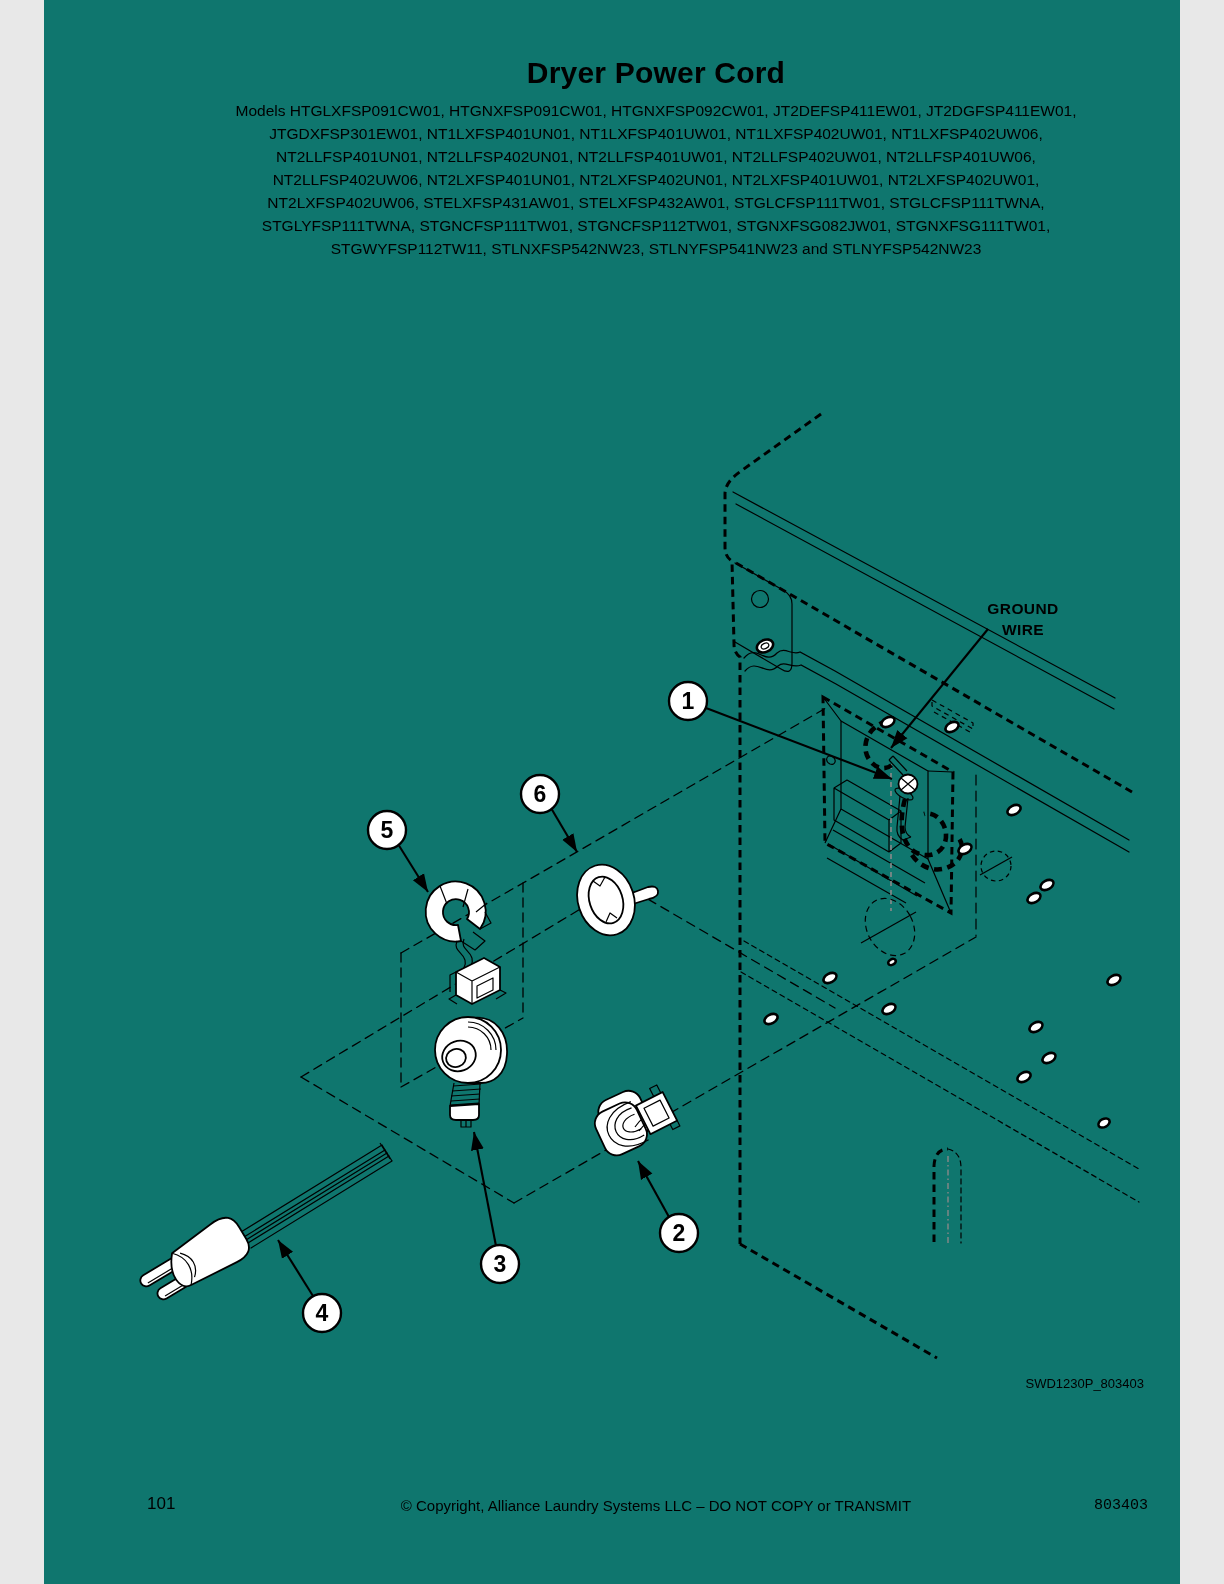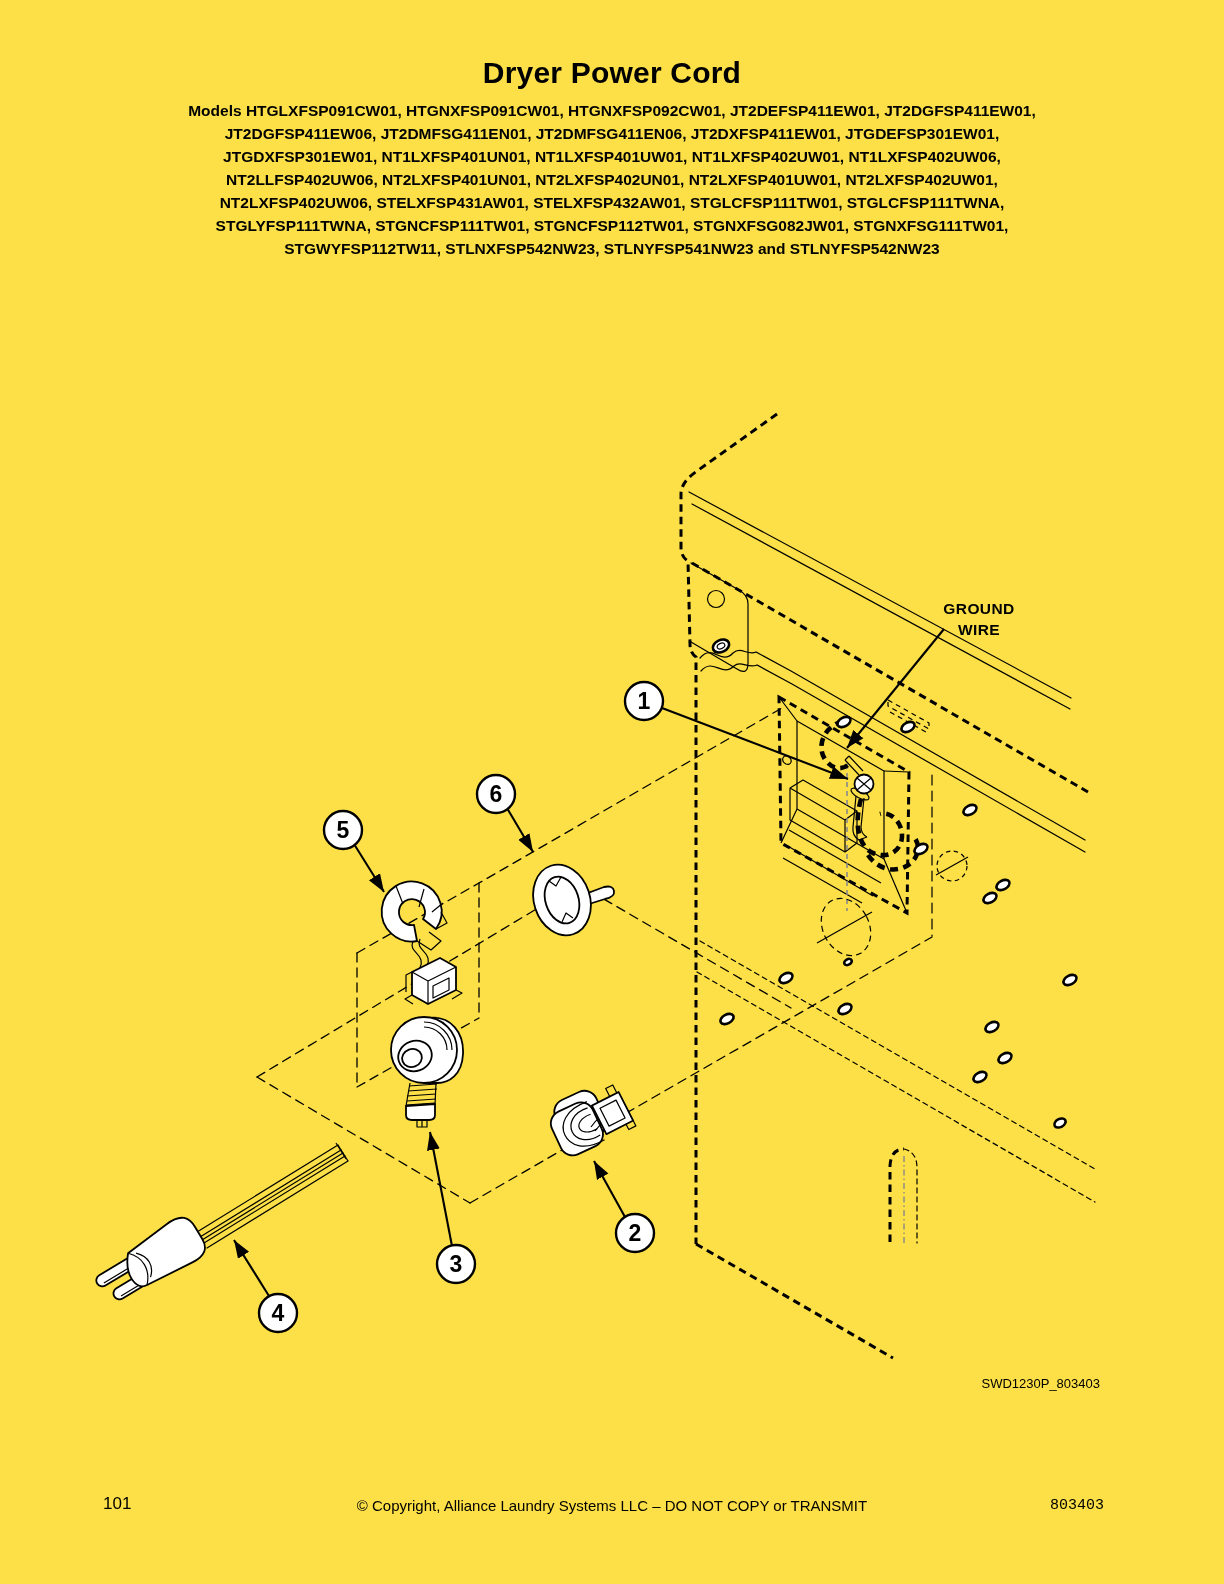--- a/index.html
+++ b/index.html
@@ -1,22 +1,22 @@
 <!DOCTYPE html>
 <html><head>
 <meta charset="utf-8">
 <style>
   html,body{margin:0;padding:0;background:#e8e8e8;}
-  .page{position:relative;width:1224px;height:1584px;background:#fde047;margin:0 auto;
+  .page{position:relative;width:1136px;height:1584px;background:#0f766e;margin:0 auto;
         font-family:"Liberation Sans",sans-serif;color:#000;overflow:hidden;}
   .title{position:absolute;top:56px;left:0;width:1224px;text-align:center;
          font-size:30px;font-weight:bold;letter-spacing:.2px;}
   .models{position:absolute;top:99px;left:87px;width:1050px;text-align:center;
           font-size:15.5px;line-height:23px;}
-  .models div{white-space:nowrap;font-weight:bold;}
+  .models div{white-space:nowrap;}
   .diagram-wrap{position:absolute;top:380px;left:0;width:1224px;height:1004px;}
   svg{display:block;}
   .ln{fill:none;stroke:#000;stroke-width:1.2;stroke-linecap:round;}
   .d1{stroke-dasharray:9 6;stroke-width:1.3;}
   .d2{stroke-dasharray:5 4;}
   .thk{stroke-width:3;stroke-dasharray:7.5 5;stroke-linecap:butt;}
   .wire{stroke-width:4.6;stroke-dasharray:8 5.5;stroke-linecap:butt;}
   .part{fill:#fff;stroke:#000;stroke-width:1.8;stroke-linejoin:round;}
   .pthin{fill:none;stroke:#000;stroke-width:1.2;stroke-linejoin:round;}
   .hole{fill:#fff;stroke:#000;stroke-width:2.6;}
@@ -33,22 +33,22 @@
 </style>
 </head>
 <body>
 
 <div class="page">
 
   <div class="title">Dryer Power Cord</div>
 
   <div class="models">
     <div>Models HTGLXFSP091CW01, HTGNXFSP091CW01, HTGNXFSP092CW01, JT2DEFSP411EW01, JT2DGFSP411EW01,</div>
-    <div>JT2DGFSP411EW06, JT2DMFSG411EN01, JT2DMFSG411EN06, JT2DXFSP411EW01, JTGDEFSP301EW01,</div>
     <div>JTGDXFSP301EW01, NT1LXFSP401UN01, NT1LXFSP401UW01, NT1LXFSP402UW01, NT1LXFSP402UW06,</div>
+    <div>NT2LLFSP401UN01, NT2LLFSP402UN01, NT2LLFSP401UW01, NT2LLFSP402UW01, NT2LLFSP401UW06,</div>
     <div>NT2LLFSP402UW06, NT2LXFSP401UN01, NT2LXFSP402UN01, NT2LXFSP401UW01, NT2LXFSP402UW01,</div>
     <div>NT2LXFSP402UW06, STELXFSP431AW01, STELXFSP432AW01, STGLCFSP111TW01, STGLCFSP111TWNA,</div>
     <div>STGLYFSP111TWNA, STGNCFSP111TW01, STGNCFSP112TW01, STGNXFSG082JW01, STGNXFSG111TW01,</div>
     <div>STGWYFSP112TW11, STLNXFSP542NW23, STLNYFSP541NW23 and STLNYFSP542NW23</div>
   </div>
 
   <div class="diagram-wrap">
   <svg width="1224" height="1004" viewBox="0 380 1224 1004">
     <defs>
       <marker id="arw" markerUnits="userSpaceOnUse" markerWidth="20" markerHeight="16" refX="18" refY="8" orient="auto">

